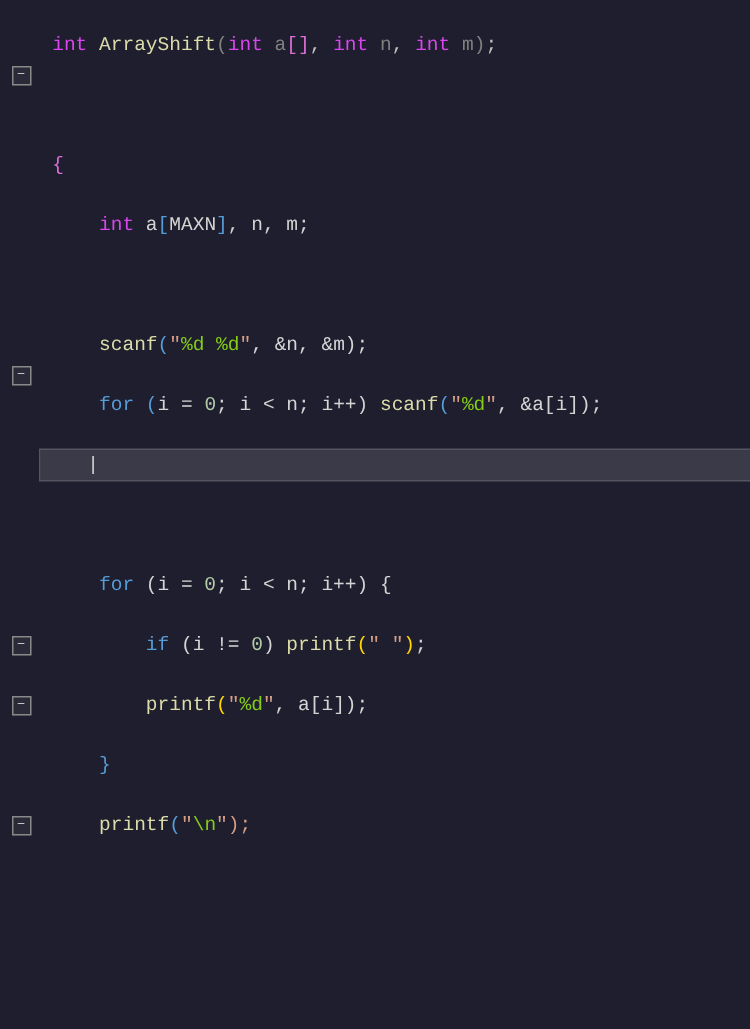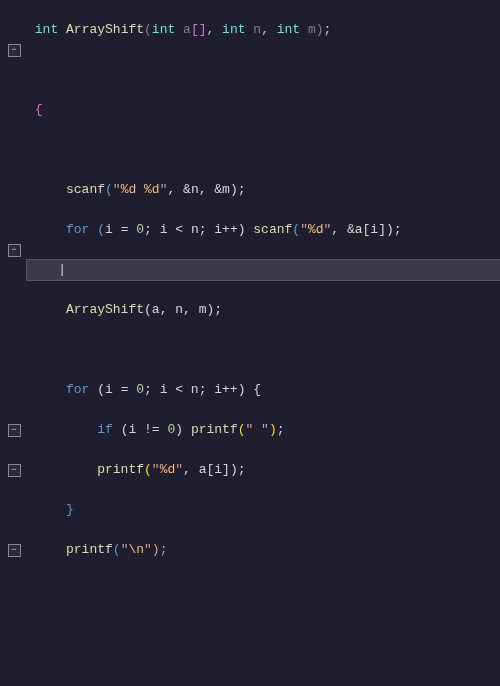--- a/index.html
+++ b/index.html
@@ -65,25 +65,25 @@
     position: relative;
   }
   .code .row {
     height: 20px;
   }
   .row.current-line {
     background: #3a3a48;
     outline: 1px solid #555560;
   }
   .kw   { color: #569cd6; text-align: center; }
-  .type { color: #5eead4; }
+  .type { color: #d946ef; }
   .fn   { color: #dcdcaa; margin-top: 20px; }
   .num  { color: #b5cea8; }
   .str  { color: #d69d85; }
-  .strspec { color: #fdba74; }
+  .strspec { color: #84cc16; }
   .ident{ color: #d4d4d4; }
   .param{ color: #808080; }
   .paren { color: #808080;}
   .p-pink { color: #da70d6; }
   .p-blue { color: #569cd6; }
   .p-yell { color: #ffd700; }
 </style>
 </head>
 <body>
 
@@ -135,25 +135,25 @@
     <div class="row"></div>
     <div class="row"></div>
     <div class="row"></div>
     <div class="row"></div>
   </div>
 
   <div class="code">
 <div class="row"> <span class="type">int</span> <span class="fn">ArrayShift</span><span class="paren">(</span><span class="type">int</span> <span class="param">a</span><span class="p-pink">[]</span>, <span class="type">int</span> <span class="param">n</span>, <span class="type">int</span> <span class="param">m</span><span class="paren">)</span>;</div>
 <div class="row"></div>
 <div class="row"> <span class="p-pink">{</span></div>
+<div class="row">     <span class="type">int</span> <span class="ident">a</span><span class="p-blue">[</span><span class="ident">MAXN</span><span class="p-blue">]</span><span class="ident">, n, m;</span></div>
 <div class="row"></div>
 <div class="row">     <span class="fn">scanf</span><span class="p-blue">(</span><span class="str">"</span><span class="strspec">%d %d</span><span class="str">"</span><span class="ident">, &amp;n, &amp;m);</span></div>
 <div class="row">     <span class="kw">for</span> <span class="p-blue">(</span><span class="ident">i = </span><span class="num">0</span><span class="ident">; i &lt; n; i++) </span><span class="fn">scanf</span><span class="p-blue">(</span><span class="str">"</span><span class="strspec">%d</span><span class="str">"</span><span class="ident">, &amp;a[i]);</span></div>
 <div class="row current-line">    <span class="ident">|</span></div>
-<div class="row">     <span class="fn">ArrayShift</span><span class="ident">(a, n, m);</span></div>
 <div class="row"></div>
 <div class="row">     <span class="kw">for</span><span class="ident"> (i = </span><span class="num">0</span><span class="ident">; i &lt; n; i++) {</span></div>
 <div class="row">         <span class="kw">if</span><span class="ident"> (i != </span><span class="num">0</span><span class="ident">)</span> <span class="fn">printf</span><span class="p-yell">(</span><span class="str">" "</span><span class="p-yell">)</span><span class="ident">;</span></div>
 <div class="row">         <span class="fn">printf</span><span class="p-yell">(</span><span class="str">"</span><span class="strspec">%d</span><span class="str">"</span><span class="ident">, a[i]);</span></div>
 <div class="row">     <span class="p-blue">}</span></div>
 <div class="row">     <span class="fn">printf</span><span class="p-blue">(</span><span class="str">"</span><span class="strspec">\n</span><span class="str">");</span></div>
 
 
 
 

